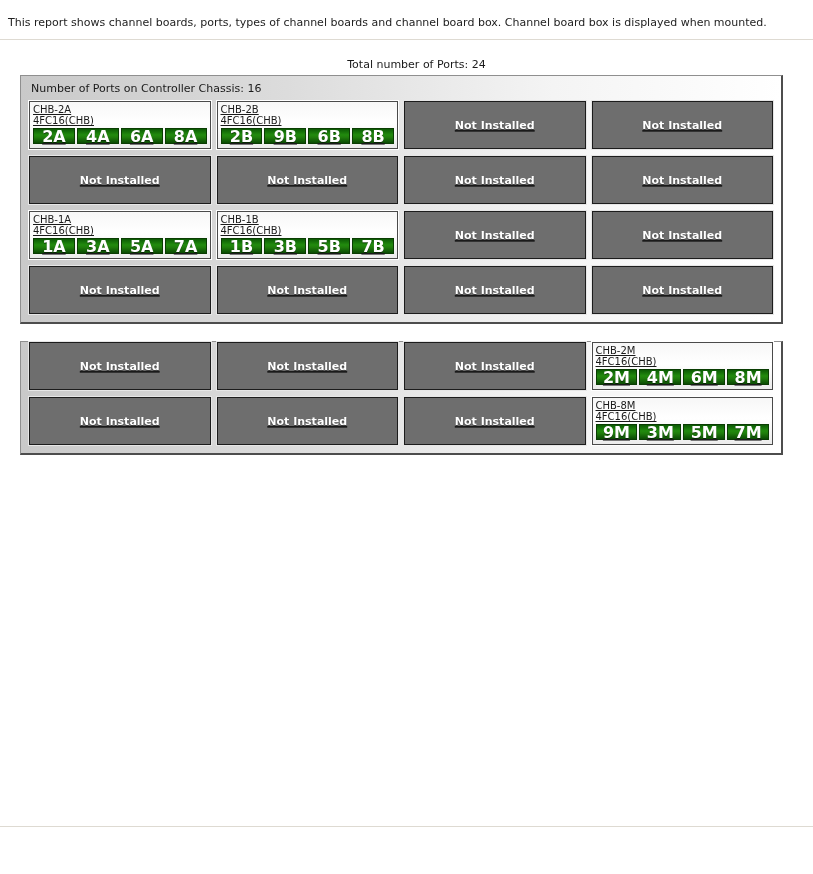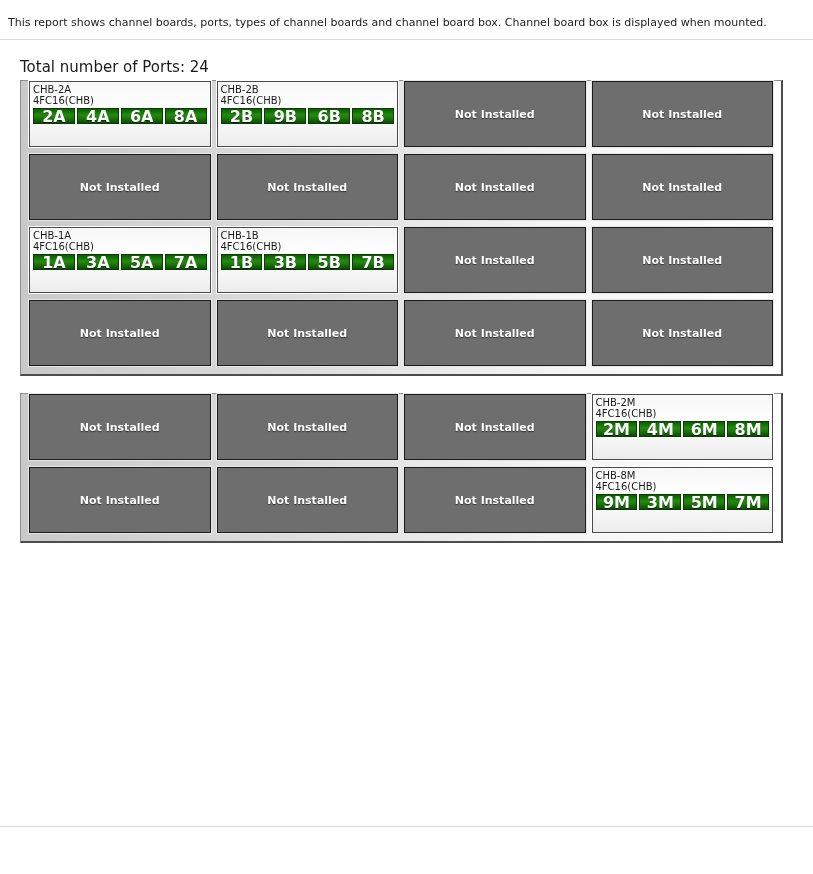--- a/index.html
+++ b/index.html
@@ -37,23 +37,24 @@
   }
   .hr {
     height: 1px;
     background: #dedad2;
     margin: 9px 0 0 0;
     width: 813px;
   }
 
   
   .total-line {
-    font-size: 15px;
+    font-size: 11px;
     color: #1a1a1a;
     margin: 18px 0 4px 20px;
+    text-align: center;
   }
 
   
   .panel {
     margin-left: 20px;
     width: 760px;
     border: 1px solid #8f8f8f;
     border-right: 2px solid #4d4d4d;
     border-bottom: 2px solid #4d4d4d;
     background: #d9d9d9;
@@ -72,23 +73,24 @@
   }
   .panel-grid {
     display: grid;
     grid-template-columns: repeat(4, 1fr);
     gap: 7px 6px;
     padding: 0 8px 2px 8px;
   }
 
   
   .card {
-    height: 66px;
+    height: 48px;
     box-sizing: border-box;
     position: relative;
+    text-decoration: underline;
   }
 
   
   .card.installed {
     background: linear-gradient(to bottom, #f7f7f7 0%, #ffffff 45%, #ececec 100%);
     border: 1px solid #4a4a4a;
     outline: 1px solid #ffffff;
     padding: 2px 3px 3px 3px;
   }
   .card-name {
@@ -195,20 +197,21 @@
 <div class="page-header">
   <p class="page-desc">This report shows channel boards, ports, types of channel boards and channel board box. Channel board box is displayed when mounted.</p>
 </div>
 <div class="hr"></div>
 
 <div class="total-line">Total number of Ports: 24</div>
 
 <div id="panels-root">
     <div class="panel">
       <div class="panel-inner">
+        <div class="panel-title">Number of Ports on Controller Chassis: 16</div>
         <div class="panel-grid">
           <div class="card installed">
             <div class="card-name">CHB-2A</div>
             <div class="card-type">4FC16(CHB)</div>
             <div class="port-row">
               <div class="port-chip">2A</div>
               <div class="port-chip">4A</div>
               <div class="port-chip">6A</div>
               <div class="port-chip">8A</div>
             </div>

